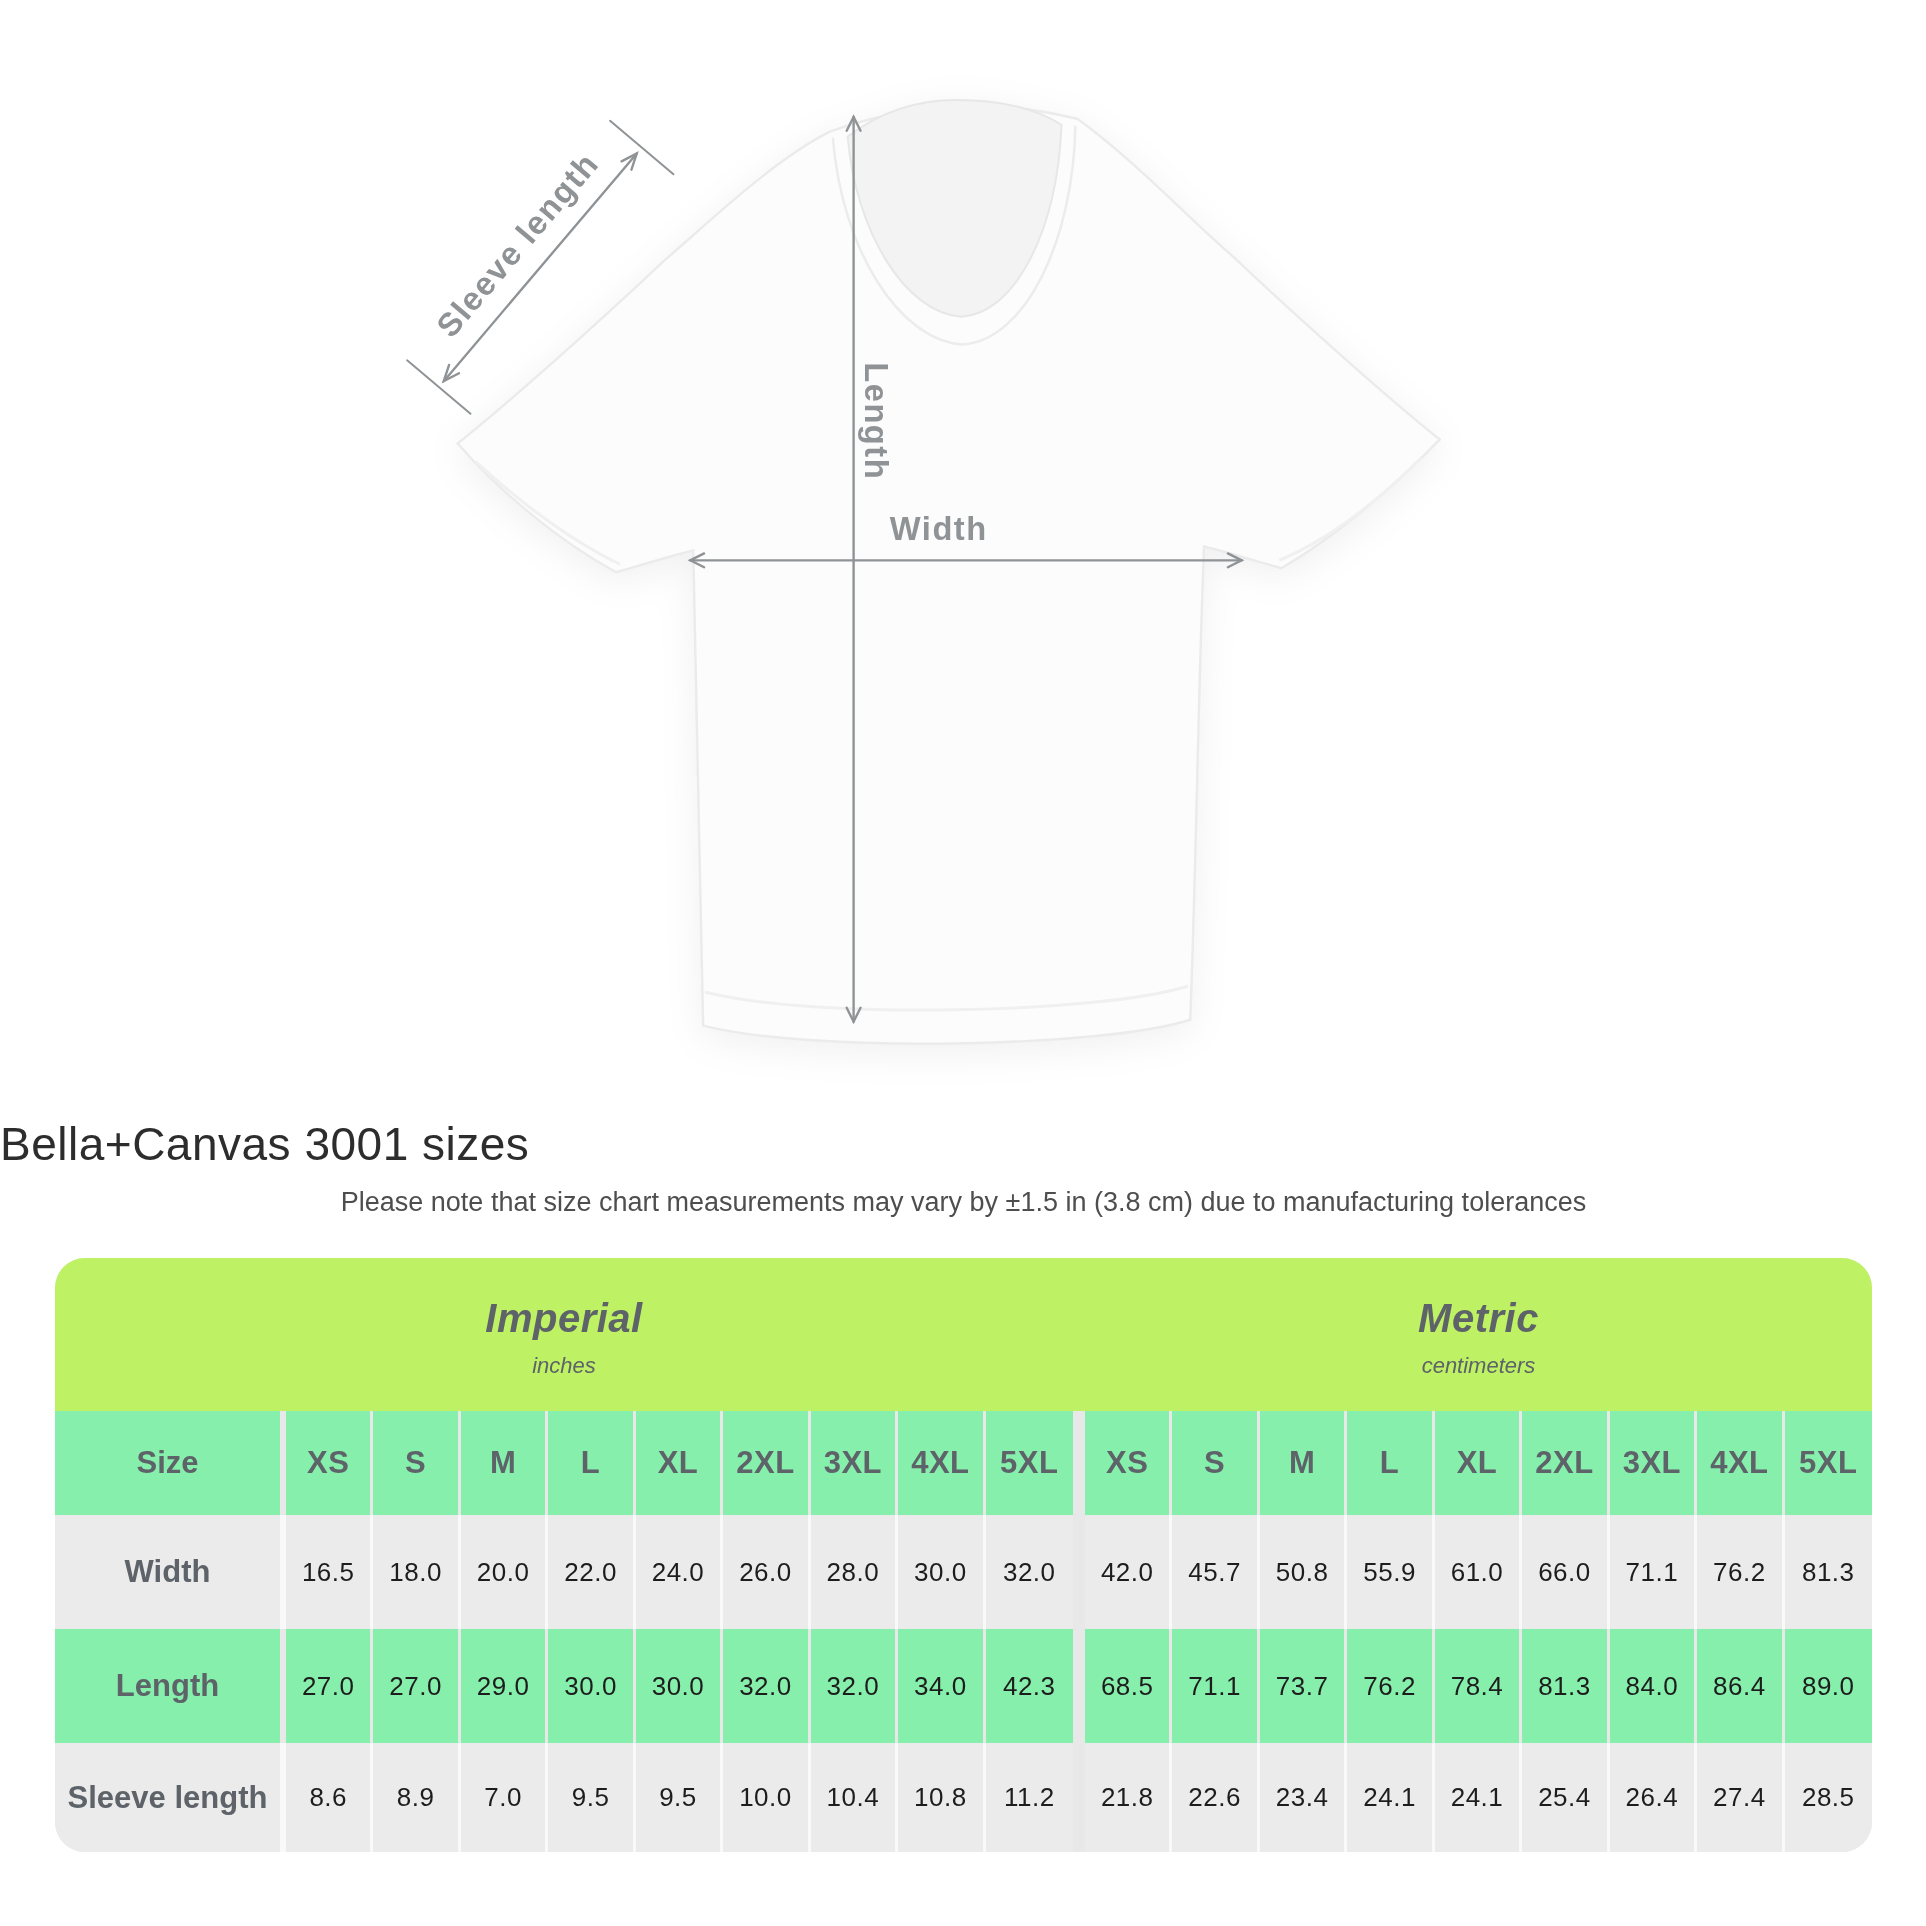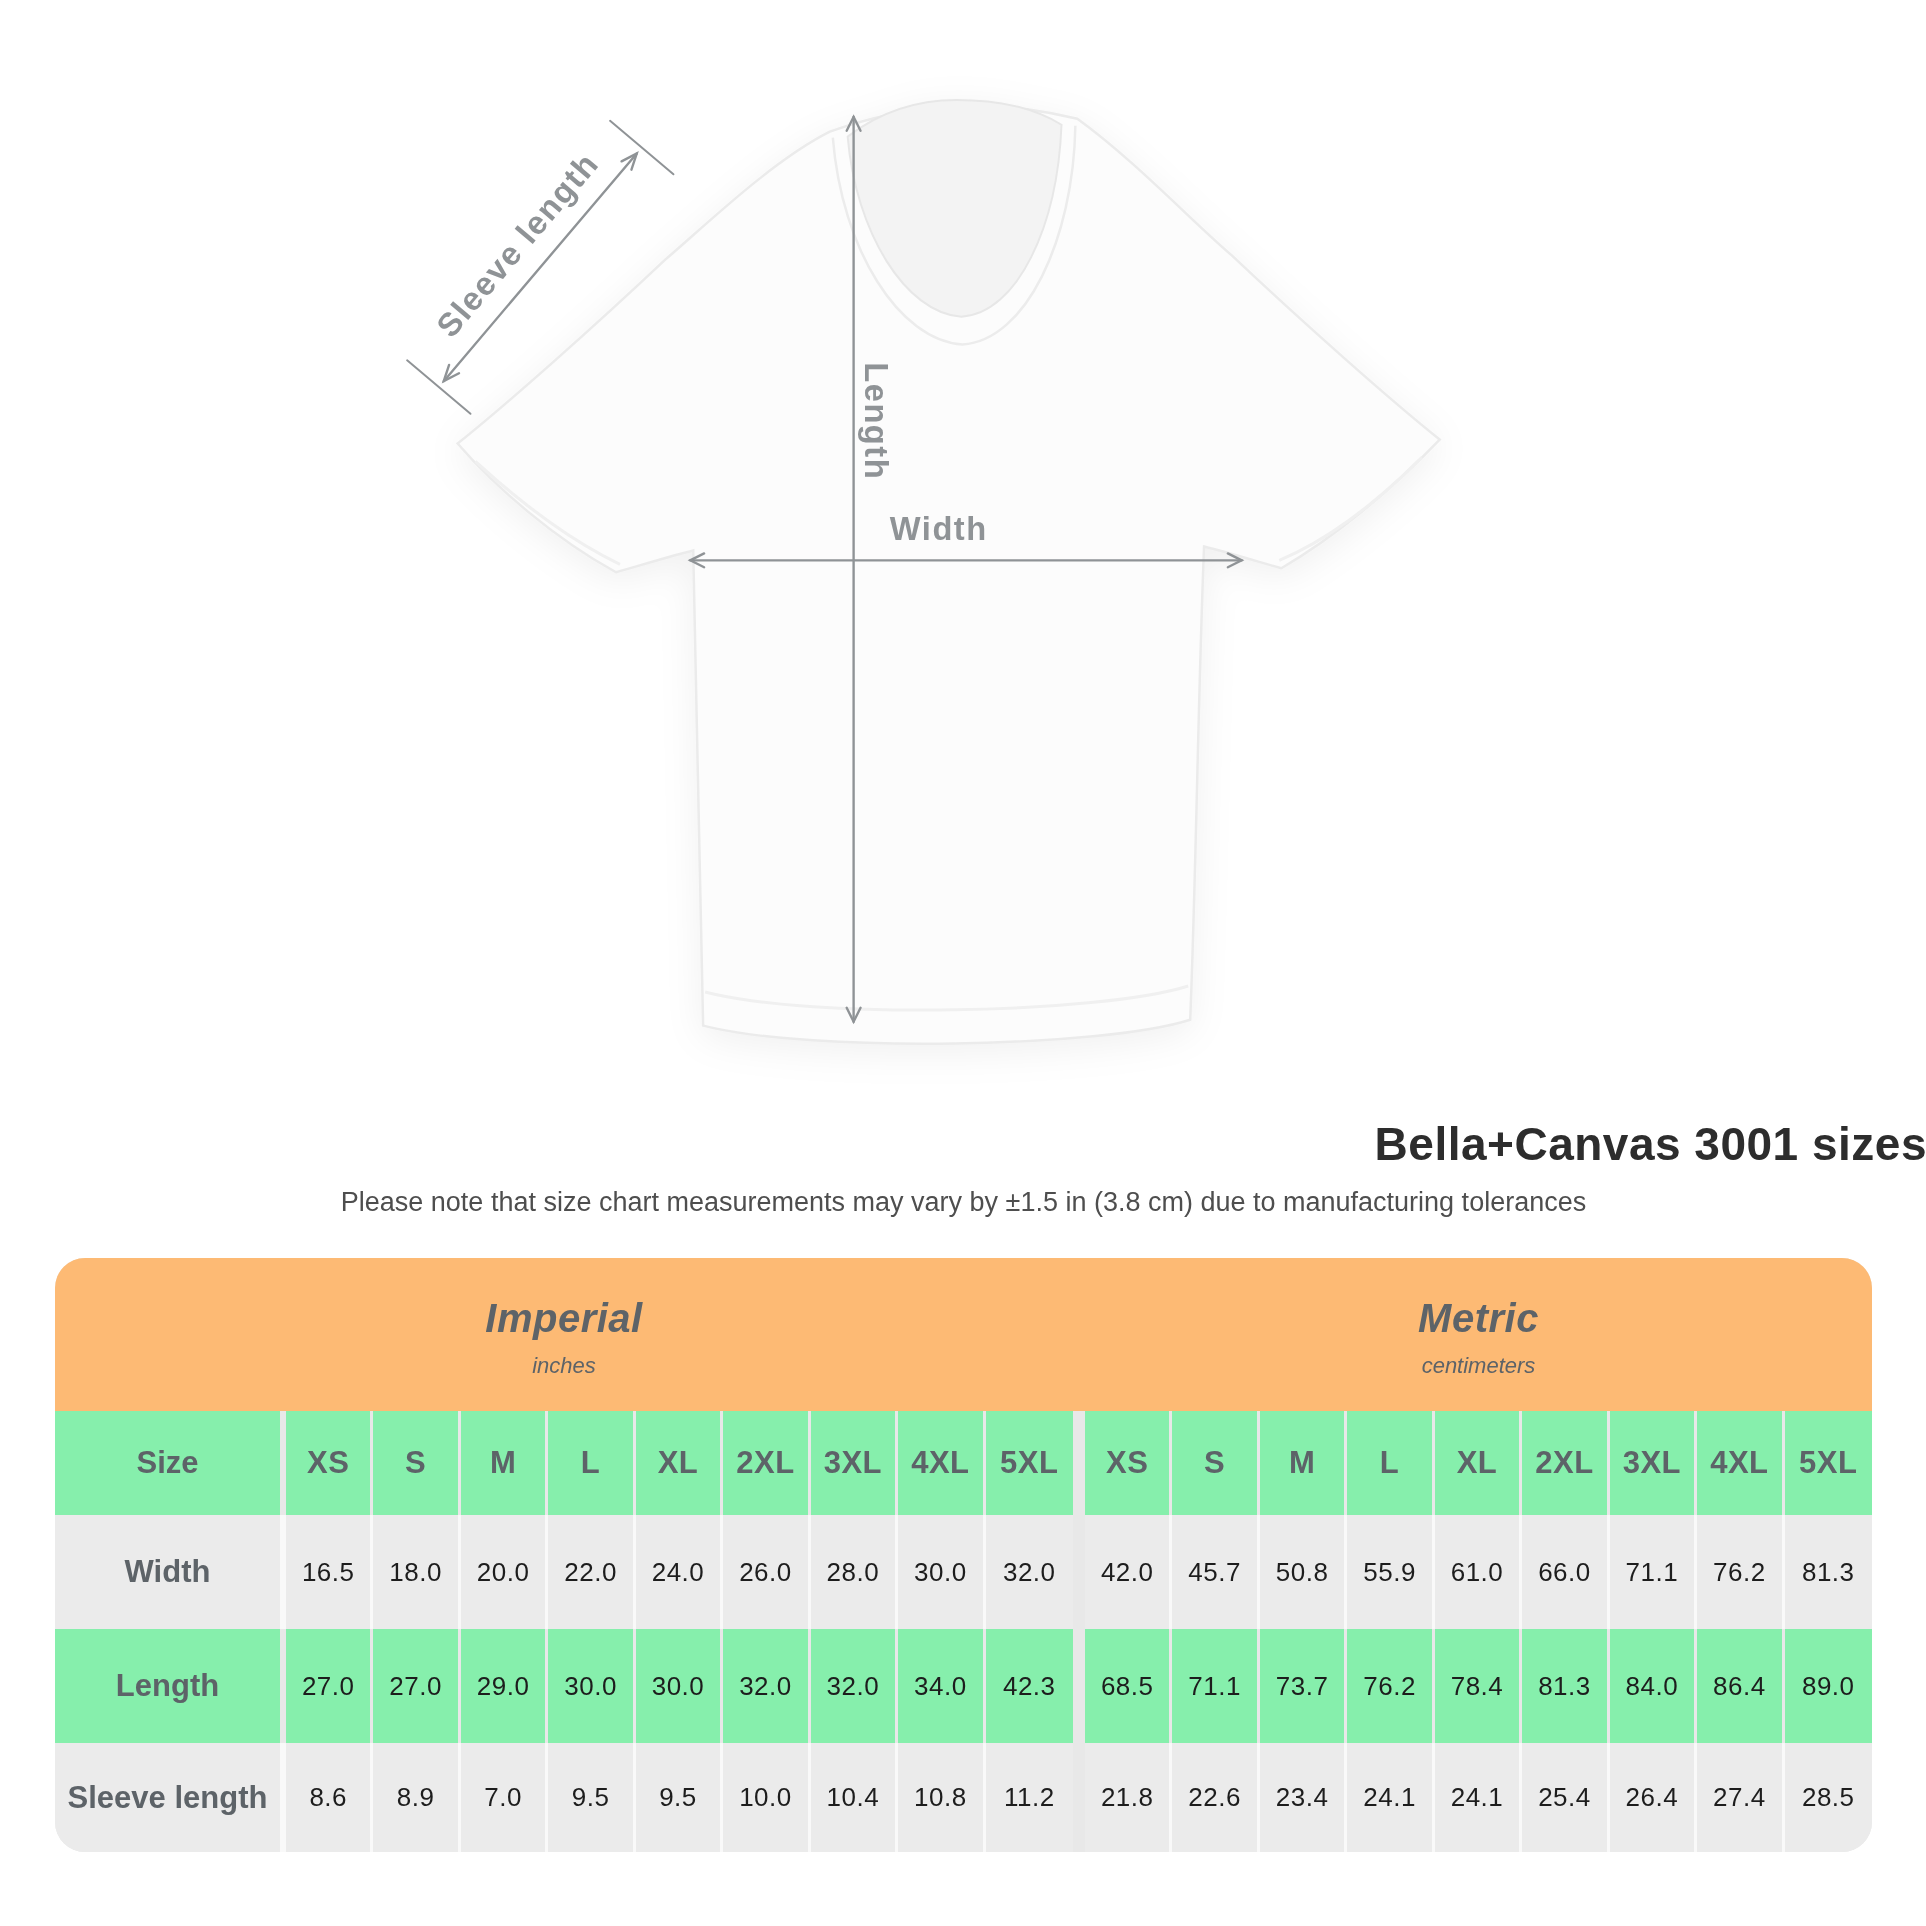--- a/index.html
+++ b/index.html
@@ -7,36 +7,36 @@
     width:1927px; height:1927px; background:#ffffff; position:relative;
     font-family:"Liberation Sans","DejaVu Sans",sans-serif; overflow:hidden;
   }
   
   .diagram { position:relative; width:1927px; height:1089px; }
   .diagram svg { display:block; }
   .shirt-group { filter: drop-shadow(0 8px 18px rgba(0,0,0,0.06)); }
   .dim-label { font-weight:bold; font-size:33px; fill:#8f9396; letter-spacing:1.5px; }
   
   .page-title {
-    margin:28px 0 0; text-align:right; font-size:46px; font-weight:bold;
+    margin:28px 0 0; text-align:left; font-size:46px; font-weight:normal;
     color:#2d2d2d; letter-spacing:0.5px;
   }
   .subtitle {
     margin:16px 0 0; text-align:center; font-size:27px; color:#4e4e4e;
   }
   
   .size-table {
     width:1817px; margin:40px auto 0; border-radius:30px; overflow:hidden;
     background:#e8e8e8;
   }
   .tband, .trow {
     display:grid;
     grid-template-columns:231px repeat(9,1fr) 12px repeat(9,1fr);
   }
-  .tband { height:153px; background:#fdba74; }
+  .tband { height:153px; background:#bef264; }
   .ugroup { display:flex; flex-direction:column; justify-content:center; align-items:center; color:#5d6368; padding-top:6px; }
   .g1 { grid-column:1/11; } .g2 { grid-column:12/21;align-items:center; }
   .uname { font-size:40px; font-weight:bold; font-style:italic; letter-spacing:0.5px; }
   .uunit { font-size:22px; font-style:italic; margin-top:12px; }
   .cell { display:flex; align-items:center; justify-content:center; border-right:3px solid transparent; box-sizing:border-box; }
   .trow-white .cell { background:#86efac; border-right-color:#e8e8e8; }
   .trow-gray  .cell { background:#ebebeb; border-right-color:#f9f9f9; }
   .cell.lbl { border-right-width:6px; font-weight:bold; color:#5d6368; font-size:31px; }
   .cell.szh { font-weight:bold; color:#5d6368; font-size:31px; letter-spacing:0.5px; }
   .cell.val { font-size:26px; color:#1d1d1d; letter-spacing:0.5px; }

